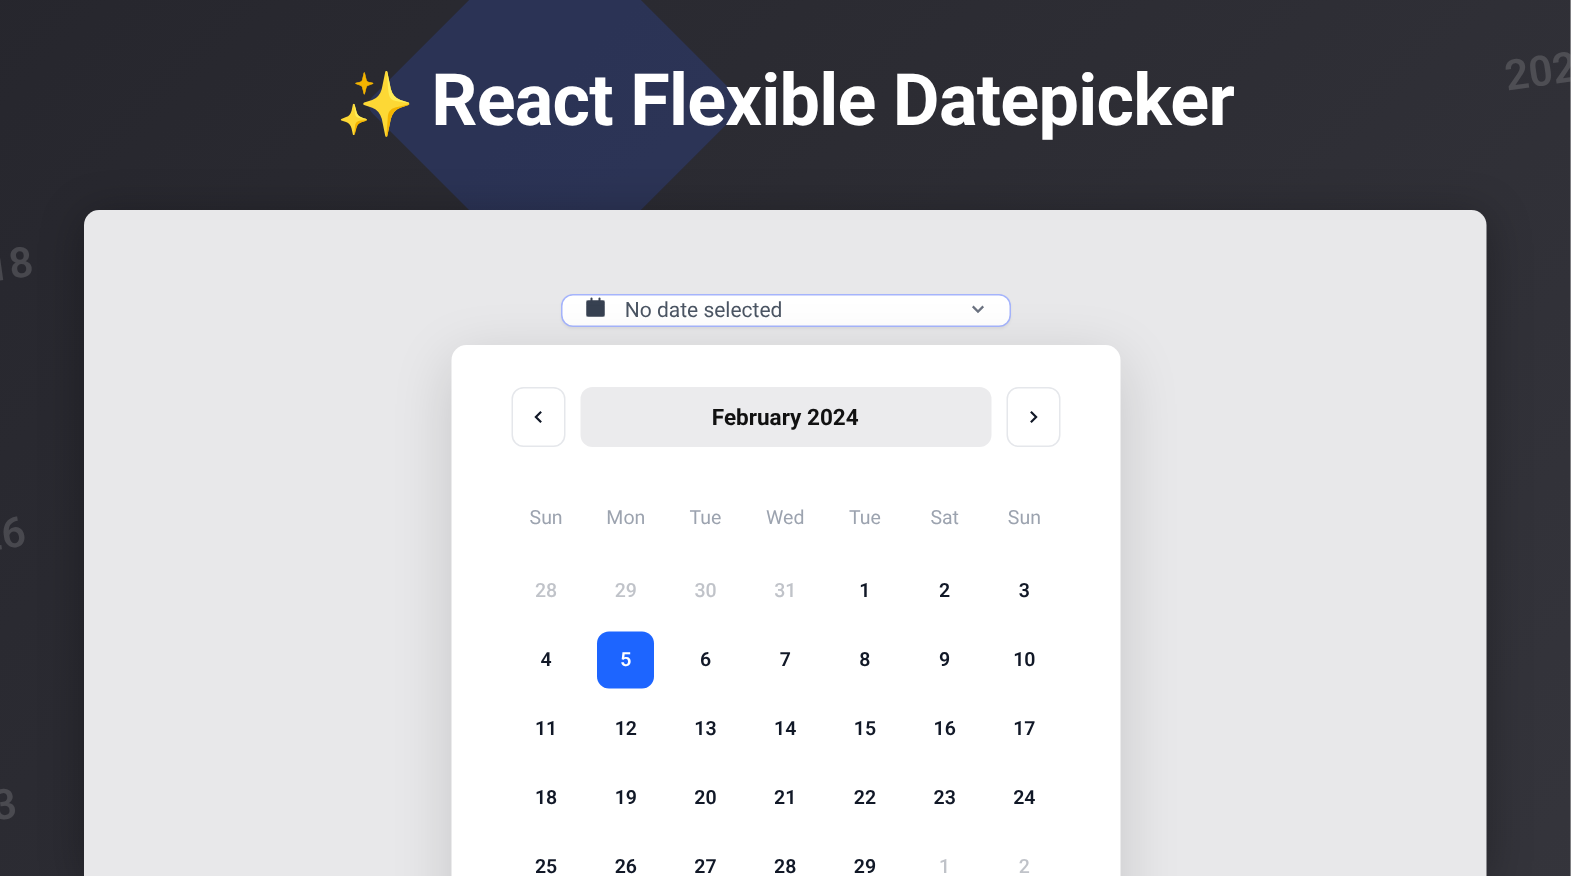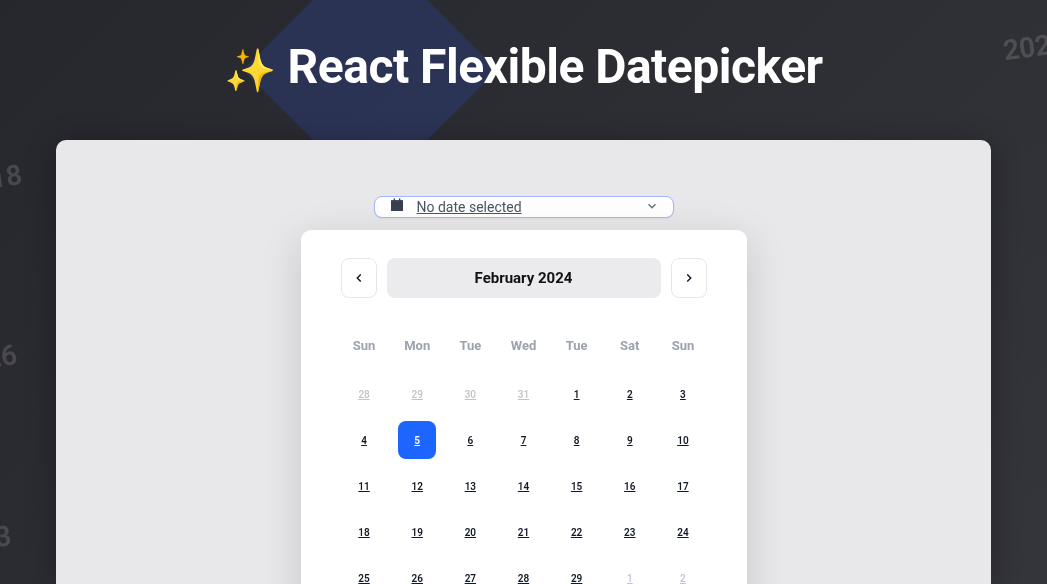--- a/index.html
+++ b/index.html
@@ -77,21 +77,20 @@
   padding: 0 14px;
   box-shadow: 0 1px 2px rgba(0,0,0,0.05);
   cursor: pointer;
 }
 .trigger .cal-icon { color: #374151; flex-shrink: 0; }
 .trigger .trigger-text {
   flex: 1;
   margin-left: 12px;
   font-size: 14px;
   color: #4b5563;
-  text-decoration: underline;
 }
 .trigger .chevron { color: #6b7280; }
 .popover {
   margin-top: 12px;
   width: 446px;
   background: #fff;
   border-radius: 10px;
   box-shadow: 0 10px 40px rgba(0,0,0,0.15);
   padding: 28px 40px 30px 40px;
 }
@@ -128,36 +127,35 @@
 .grid {
   margin-top: 40px;
   display: grid;
   grid-template-columns: repeat(7, 1fr);
   gap: 4px 6px;
   text-align: center;
 }
 .dow {
   font-size: 13px;
   color: #9ca3af;
-  font-weight: 700;
+  font-weight: 400;
   padding-bottom: 18px;
 }
 .day {
   width: 38px;
   height: 38px;
   margin: 0 auto 4px auto;
   display: flex;
   align-items: center;
   justify-content: center;
-  font-size: 10px;
+  font-size: 13px;
   font-weight: 600;
   color: #111827;
   border-radius: 8px;
   cursor: pointer;
-  text-decoration: underline;
 }
 .day.out { color: #c0c3c9; font-weight: 500; }
 .day.selected { background: #1d65ff; color: #fff; }
 </style>
 </head>
 <body>
 
 <div class="bg-overlay"></div>
 <div class="bg-diamond"></div>
 <div class="bg-text t1">18</div>

